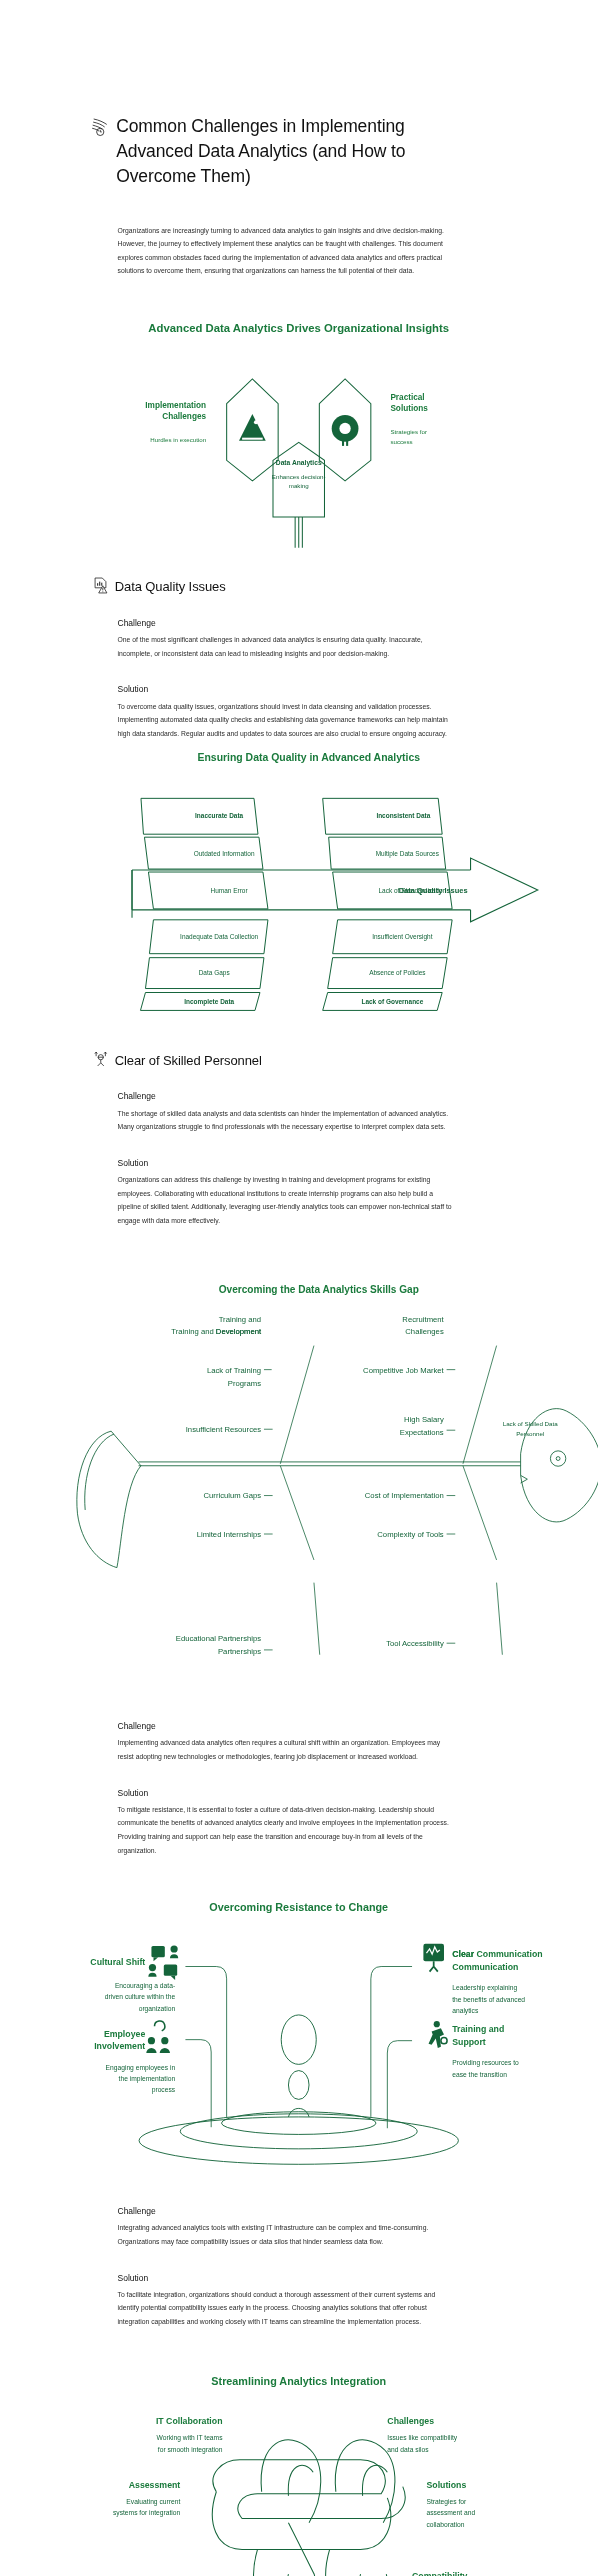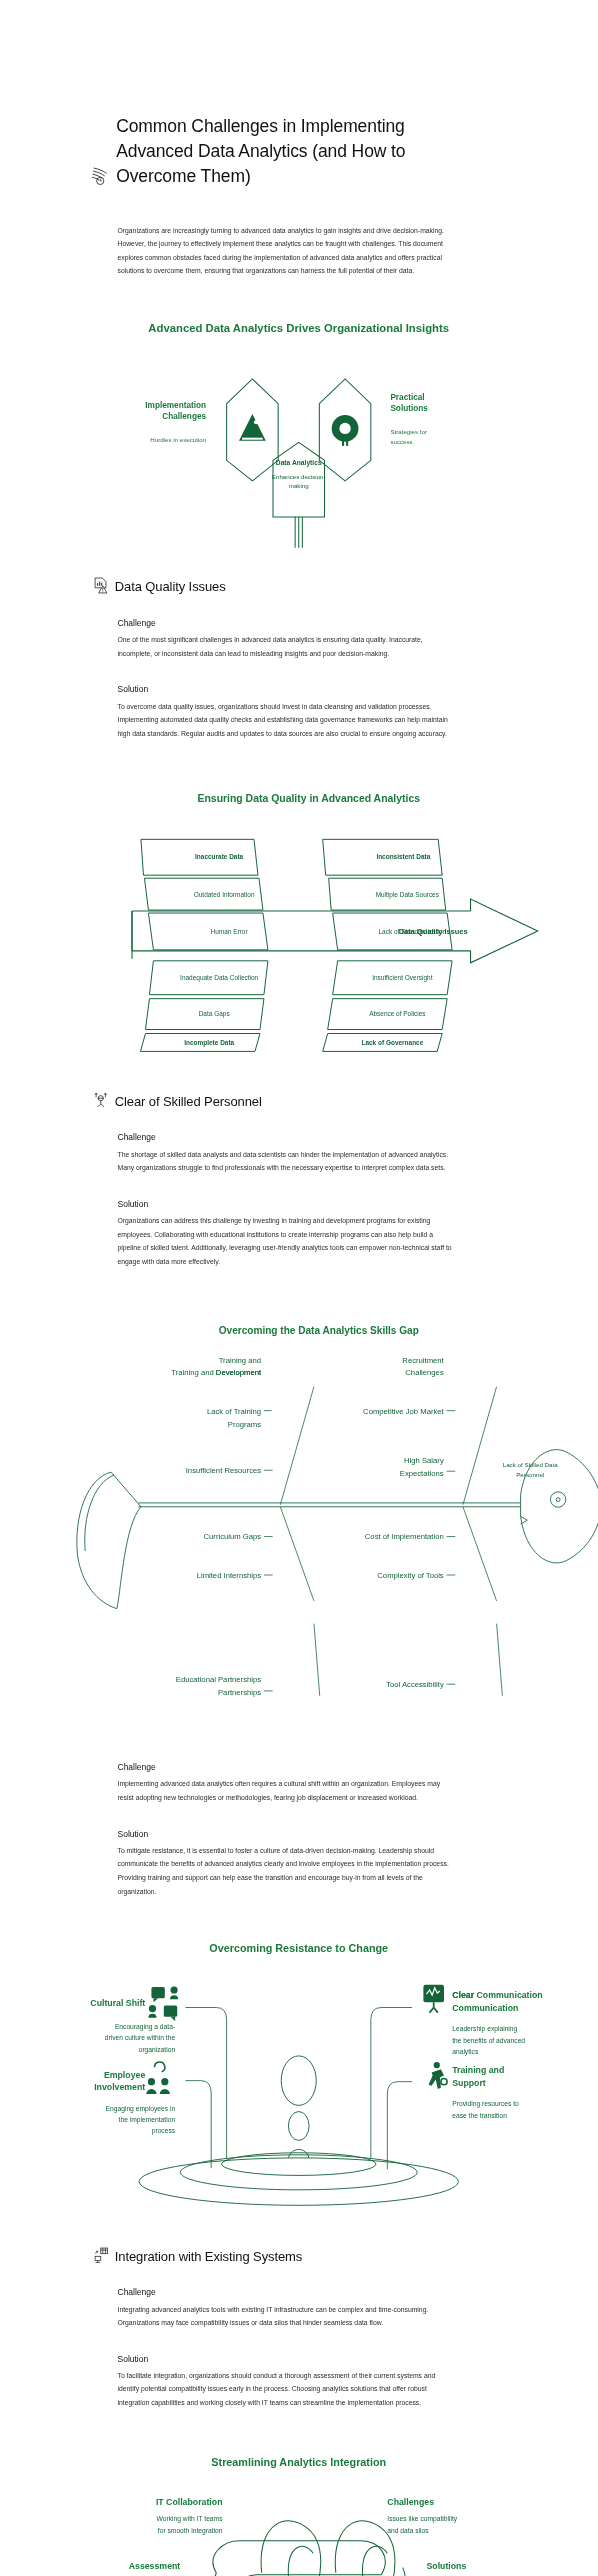--- a/index.html
+++ b/index.html
@@ -15,21 +15,21 @@
     width:598px;
     background:#ffffff;
     font-family:"Liberation Sans", sans-serif;
     color:var(--ink);
     -webkit-font-smoothing:antialiased;
   }
   .page{width:598px;margin:0 auto;position:relative;}
   .wrap{width:417px;margin:0 auto;}
 
   
-  .doc-title-row{display:flex;align-items:flex-end;gap:7.2px;padding-top:114px;}
+  .doc-title-row{display:flex;align-items:flex-start;gap:7.2px;padding-top:114px;}
   .doc-title-icon{flex:0 0 auto;margin-top:3.1px;}
   h1.doc-title{
     font-size:17.5px;line-height:1.42;font-weight:400;margin:0;color:#111;
     letter-spacing:-0.1px;max-width:330px;
   }
   p.lede{
     font-size:6.8px;line-height:2.0;color:var(--body);margin:35px 0 0 27px;
     max-width:340px;font-weight:400;
   }
 
@@ -125,21 +125,21 @@
     <div style="margin-top:21.6px;">
       <h3 class="sub-head">Challenge</h3>
       <p class="para">One of the most significant challenges in advanced data analytics is ensuring data quality. Inaccurate, incomplete, or inconsistent data can lead to misleading insights and poor decision-making.</p>
     </div>
     <div style="margin-top:24px;">
       <h3 class="sub-head">Solution</h3>
       <p class="para">To overcome data quality issues, organizations should invest in data cleansing and validation processes. Implementing automated data quality checks and establishing data governance frameworks can help maintain high data standards. Regular audits and updates to data sources are also crucial to ensure ongoing accuracy.</p>
     </div>
   </div>
 
-  <div style="margin-top:41px;padding-left:20px;">
+  <div style="padding-left:20px;">
     <svg class="fig" viewBox="0 0 1161 540" width="598" height="278">
       <text x="580" y="32" text-anchor="middle" fill="#1a7a3c" font-size="21" font-weight="bold">Ensuring Data Quality in Advanced Analytics</text>
 
       <path d="M225 348 L225 252 M225 252 L905 252 M905 252 L905 228 L1040 292 L905 356 L905 332 M905 332 L225 332 L225 348" fill="none" stroke="#14643a" stroke-width="2.2"></path>
       <path d="M225 252 L225 332" fill="none" stroke="#14643a" stroke-width="2.2"></path>
       <text x="830" y="298" text-anchor="middle" fill="#14643a" font-size="15" font-weight="bold">Data Quality Issues</text>
 
       <g stroke="#14643a" stroke-width="2" fill="none">
         <path d="M243 108 L470 108 L478 180 L248 180 Z"></path>
         <path d="M250 186 L480 186 L488 250 L258 250 Z"></path>
@@ -345,32 +345,20 @@
         <circle cx="862" cy="292" r="6" fill="none" stroke="#14643a" stroke-width="3"></circle>
       </g>
       <text x="878" y="276" fill="#1a7a3c" font-size="17" font-weight="bold">Training and</text>
       <text x="878" y="300" fill="#1a7a3c" font-size="17" font-weight="bold">Support</text>
       <text x="878" y="340" fill="#14643a" font-size="13">Providing resources to</text>
       <text x="878" y="362" fill="#14643a" font-size="13">ease the transition</text>
     </svg>
   </div>
 
   <div class="wrap" style="margin-top:27px;">
-    <div class="sec-head">
-      <span>
-        <svg width="15.5" height="16.5" viewBox="0 0 30 32" fill="none" stroke="#1c1c1c" stroke-width="1.4">
-          <rect x="15" y="2" width="13" height="11"></rect>
-          <path d="M15 6 h13 M19 2 v11 M24 2 v11"></path>
-          <rect x="4" y="18" width="11" height="8"></rect>
-          <path d="M9 26 v4 M5 30 h9"></path>
-          <path d="M4 13 l5 -5 M9 8 l-3 0 M9 8 l0 3"></path>
-        </svg>
-      </span>
-      <h2>Integration with Existing Systems</h2>
-    </div>
     <div style="margin-top:21.6px;">
       <h3 class="sub-head">Challenge</h3>
       <p class="para">Integrating advanced analytics tools with existing IT infrastructure can be complex and time-consuming. Organizations may face compatibility issues or data silos that hinder seamless data flow.</p>
     </div>
     <div style="margin-top:24px;">
       <h3 class="sub-head">Solution</h3>
       <p class="para">To facilitate integration, organizations should conduct a thorough assessment of their current systems and identify potential compatibility issues early in the process. Choosing analytics solutions that offer robust integration capabilities and working closely with IT teams can streamline the implementation process.</p>
     </div>
   </div>
 

